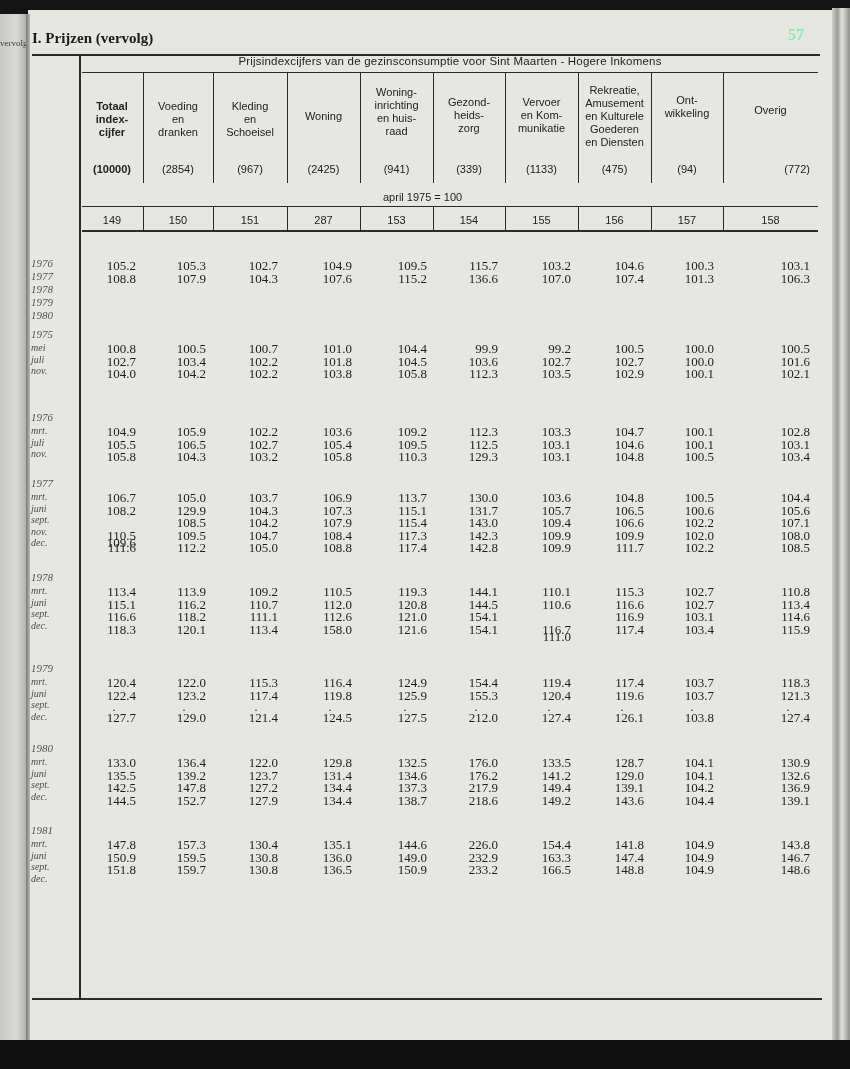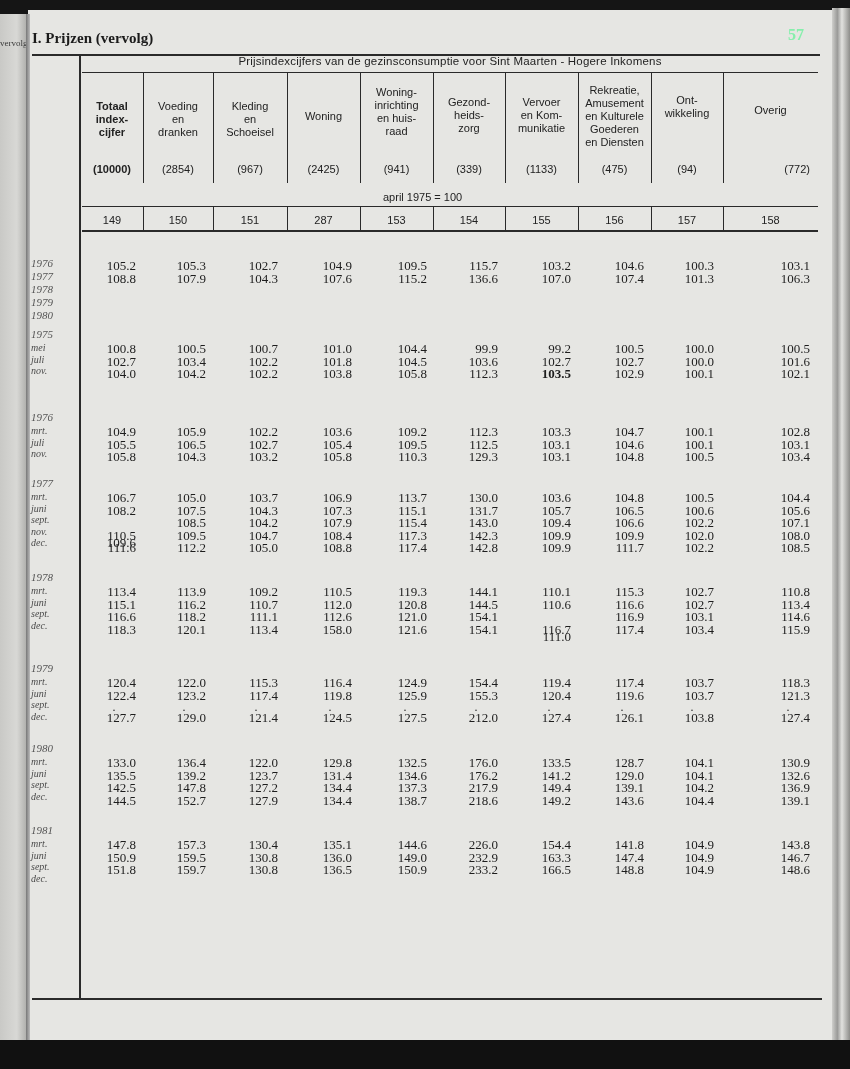--- a/index.html
+++ b/index.html
@@ -178,21 +178,21 @@
     <div class="cell" style="left: 521px; top: 354.5px;">102.7</div>
     <div class="cell" style="left: 594px; top: 354.5px;">102.7</div>
     <div class="cell" style="left: 664px; top: 354.5px;">100.0</div>
     <div class="cell" style="left: 760px; top: 354.5px;">101.6</div>
     <div class="cell" style="left: 86px; top: 367px;">104.0</div>
     <div class="cell" style="left: 156px; top: 367px;">104.2</div>
     <div class="cell" style="left: 228px; top: 367px;">102.2</div>
     <div class="cell" style="left: 302px; top: 367px;">103.8</div>
     <div class="cell" style="left: 377px; top: 367px;">105.8</div>
     <div class="cell" style="left: 448px; top: 367px;">112.3</div>
-    <div class="cell" style="left: 521px; top: 367px; font-weight: bold;">103.5</div>
+    <div class="cell" style="left: 521px; top: 367px;">103.5</div>
     <div class="cell" style="left: 594px; top: 367px;">102.9</div>
     <div class="cell" style="left: 664px; top: 367px;">100.1</div>
     <div class="cell" style="left: 760px; top: 367px;">102.1</div>
     <div class="rowlbl year" style="top: 411px;">1976</div>
     <div class="rowlbl" style="top: 425px;">mrt.</div>
     <div class="rowlbl" style="top: 436.5px;">juli</div>
     <div class="rowlbl" style="top: 448px;">nov.</div>
     <div class="cell" style="left: 86px; top: 425px;">104.9</div>
     <div class="cell" style="left: 156px; top: 425px;">105.9</div>
     <div class="cell" style="left: 228px; top: 425px;">102.2</div>
@@ -233,21 +233,21 @@
     <div class="cell" style="left: 156px; top: 491px;">105.0</div>
     <div class="cell" style="left: 228px; top: 491px;">103.7</div>
     <div class="cell" style="left: 302px; top: 491px;">106.9</div>
     <div class="cell" style="left: 377px; top: 491px;">113.7</div>
     <div class="cell" style="left: 448px; top: 491px;">130.0</div>
     <div class="cell" style="left: 521px; top: 491px;">103.6</div>
     <div class="cell" style="left: 594px; top: 491px;">104.8</div>
     <div class="cell" style="left: 664px; top: 491px;">100.5</div>
     <div class="cell" style="left: 760px; top: 491px;">104.4</div>
     <div class="cell" style="left: 86px; top: 503.5px;">108.2</div>
-    <div class="cell" style="left: 156px; top: 503.5px;">107.5</div>
+    <div class="cell" style="left: 156px; top: 503.5px;">129.9</div>
     <div class="cell" style="left: 228px; top: 503.5px;">104.3</div>
     <div class="cell" style="left: 302px; top: 503.5px;">107.3</div>
     <div class="cell" style="left: 377px; top: 503.5px;">115.1</div>
     <div class="cell" style="left: 448px; top: 503.5px;">131.7</div>
     <div class="cell" style="left: 521px; top: 503.5px;">105.7</div>
     <div class="cell" style="left: 594px; top: 503.5px;">106.5</div>
     <div class="cell" style="left: 664px; top: 503.5px;">100.6</div>
     <div class="cell" style="left: 760px; top: 503.5px;">105.6</div>
     <div class="cell" style="left: 86px; top: 536px;">109.6</div>
     <div class="cell" style="left: 156px; top: 516px;">108.5</div>

